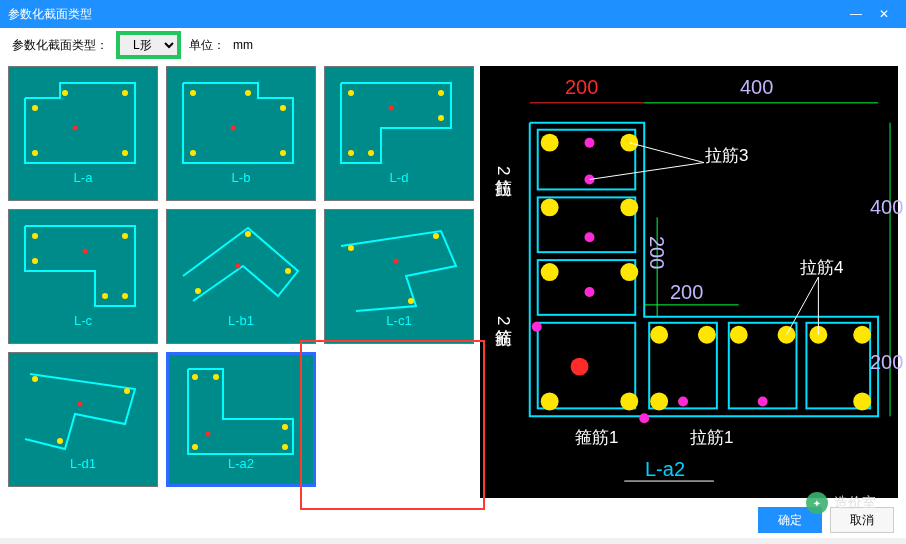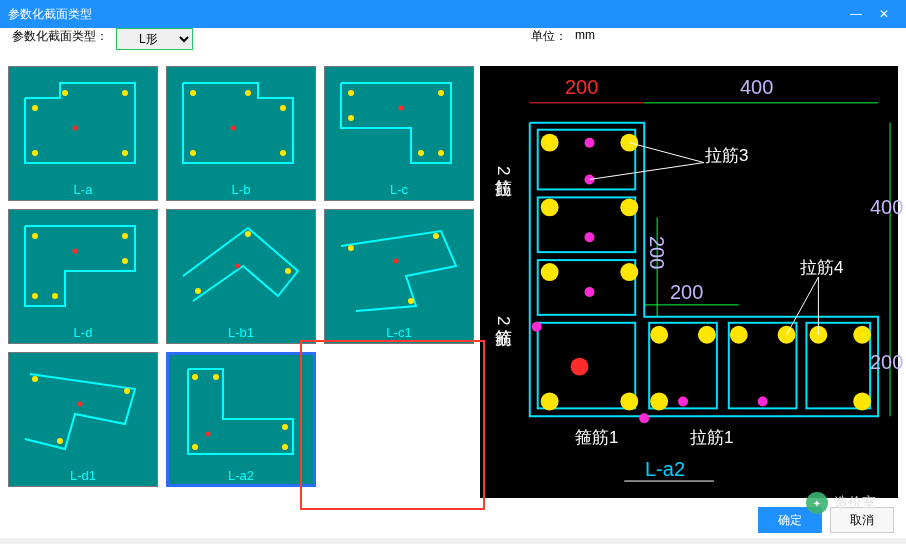--- a/index.html
+++ b/index.html
@@ -1,25 +1,25 @@
 <!DOCTYPE html>
 <html><head>
 <meta charset="utf-8">
 <style>
 * { margin: 0; padding: 0; box-sizing: border-box; font-family: "Microsoft YaHei", sans-serif; }
 body { background: #f0f0f0; width: 906px; height: 544px; overflow: hidden; position: relative; }
 .title-bar { background: #1e90ff; color: #fff; height: 28px; display: flex; align-items: center; padding: 0 8px; font-size: 12px; }
 .title-bar .spacer { flex: 1; }
 .title-bar .win-btn { width: 28px; text-align: center; cursor: pointer; }
-.toolbar { height: 34px; display: flex; align-items: flex-start; padding: 0 12px; font-size: 12px; gap: 8px; background: #fff; }
-.toolbar select { font-size: 12px; padding: 2px 18px; border: 1px solid #22c55e; }
-.unit-label { margin-left: 330px; }
+.toolbar { height: 34px; display: flex; align-items: center; padding: 0 12px; font-size: 12px; gap: 8px; background: #fff; }
+.toolbar select { font-size: 12px; padding: 2px 9px; border: 4px solid #22c55e; }
+.unit-label { }
 .content { display: flex; height: 440px; background: #fff; padding: 4px 8px; gap: 6px; }
 .grid { display: grid; grid-template-columns: repeat(3, 150px); grid-auto-rows: 135px; gap: 8px; }
-.thumb { background: #008b8b; border: 1px solid #777; position: relative; display: flex; flex-direction: column; align-items: center; justify-content: flex-end; padding: 3px; cursor: pointer; }
+.thumb { background: #008b8b; border: 1px solid #777; position: relative; display: flex; flex-direction: column; align-items: center; justify-content: flex-end; padding: 15px; cursor: pointer; }
 .thumb.selected { outline: 3px solid #2b6cff; outline-offset: -3px; }
 .thumb-label { color: #00ffff; font-size: 13px; text-align: center; }
 .thumb svg { position: absolute; top: 6px; left: 6px; }
 .preview { flex: 1; background: #000; position: relative; }
 .highlight-box { position: absolute; border: 2px solid #ff3b30; pointer-events: none; }
 .footer { height: 36px; display: flex; justify-content: flex-end; align-items: center; gap: 8px; padding: 0 12px; background: #fff; }
 .btn { min-width: 64px; height: 26px; font-size: 12px; border: 1px solid #ccc; background: #f7f7f7; cursor: pointer; }
 .btn.primary { background: #1e90ff; color: #fff; border-color: #1e90ff; }
 .watermark { position: absolute; right: 30px; bottom: 30px; color: #ddd; font-size: 14px; display: flex; align-items: center; gap: 6px; opacity: .9; }
 .watermark .wm-ico { width: 22px; height: 22px; border-radius: 50%; background: #3cb371; display: flex; align-items: center; justify-content: center; color: #fff; font-size: 10px; }
@@ -73,41 +73,41 @@
           <circle cx="75" cy="20" r="3" class="dot-y"></circle>
           <circle cx="110" cy="35" r="3" class="dot-y"></circle>
           <circle cx="110" cy="80" r="3" class="dot-y"></circle>
           <circle cx="20" cy="80" r="3" class="dot-y"></circle>
           <circle cx="60" cy="55" r="2.5" fill="#ff2a2a"></circle>
         </svg>
       <div class="thumb-label">L-b</div>
     </div>
     <div class="thumb">
       <svg width="130" height="100" viewBox="0 0 130 100">
+          <polyline points="10,10 120,10 120,55 50,55 50,90 10,90 10,10" fill="none" stroke="#00ffff" stroke-width="2"></polyline>
+          <circle cx="20" cy="20" r="3" class="dot-y"></circle>
+          <circle cx="110" cy="20" r="3" class="dot-y"></circle>
+          <circle cx="110" cy="45" r="3" class="dot-y"></circle>
+          <circle cx="40" cy="80" r="3" class="dot-y"></circle>
+          <circle cx="20" cy="80" r="3" class="dot-y"></circle>
+          <circle cx="60" cy="35" r="2.5" fill="#ff2a2a"></circle>
+        </svg>
+      <div class="thumb-label">L-d</div>
+    </div>
+    <div class="thumb">
+      <svg width="130" height="100" viewBox="0 0 130 100">
           <polyline points="10,10 120,10 120,90 80,90 80,55 10,55 10,10" fill="none" stroke="#00ffff" stroke-width="2"></polyline>
           <circle cx="20" cy="20" r="3" class="dot-y"></circle>
           <circle cx="110" cy="20" r="3" class="dot-y"></circle>
           <circle cx="110" cy="80" r="3" class="dot-y"></circle>
           <circle cx="90" cy="80" r="3" class="dot-y"></circle>
           <circle cx="20" cy="45" r="3" class="dot-y"></circle>
           <circle cx="70" cy="35" r="2.5" fill="#ff2a2a"></circle>
         </svg>
       <div class="thumb-label">L-c</div>
-    </div>
-    <div class="thumb">
-      <svg width="130" height="100" viewBox="0 0 130 100">
-          <polyline points="10,10 120,10 120,55 50,55 50,90 10,90 10,10" fill="none" stroke="#00ffff" stroke-width="2"></polyline>
-          <circle cx="20" cy="20" r="3" class="dot-y"></circle>
-          <circle cx="110" cy="20" r="3" class="dot-y"></circle>
-          <circle cx="110" cy="45" r="3" class="dot-y"></circle>
-          <circle cx="40" cy="80" r="3" class="dot-y"></circle>
-          <circle cx="20" cy="80" r="3" class="dot-y"></circle>
-          <circle cx="60" cy="35" r="2.5" fill="#ff2a2a"></circle>
-        </svg>
-      <div class="thumb-label">L-d</div>
     </div>
     <div class="thumb">
       <svg width="130" height="100" viewBox="0 0 130 100">
           <polyline points="10,60 75,12 125,55 105,80 70,50 20,85" fill="none" stroke="#00ffff" stroke-width="2"></polyline>
           <circle cx="75" cy="18" r="3" class="dot-y"></circle>
           <circle cx="115" cy="55" r="3" class="dot-y"></circle>
           <circle cx="25" cy="75" r="3" class="dot-y"></circle>
           <circle cx="65" cy="50" r="2.5" fill="#ff2a2a"></circle>
         </svg>
       <div class="thumb-label">L-b1</div>

